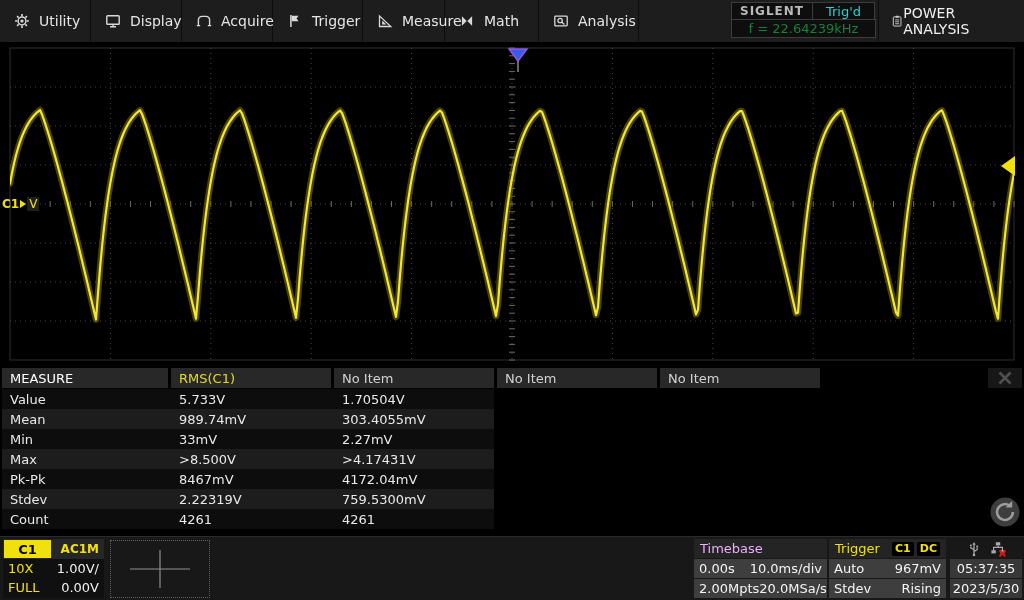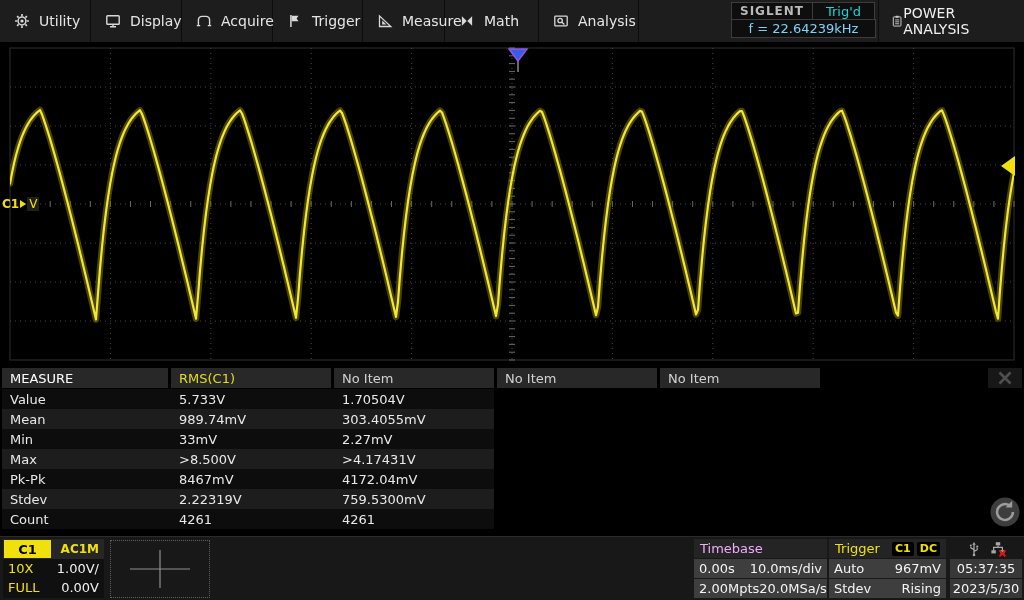--- a/index.html
+++ b/index.html
@@ -9,21 +9,21 @@
   
   .menubar{position:absolute;top:0;left:0;width:1024px;height:42px;background:#1d1d1d;display:flex;align-items:stretch;}
   .mi{display:flex;align-items:center;gap:9px;padding-left:14px;box-sizing:border-box;
       border-right:1px solid #0c0c0c;font-size:14px;color:#e6e6e6;cursor:default;}
   .mi svg{flex:0 0 auto;color:#d9d9d9;}
   .brandbox{position:absolute;left:731px;top:2px;width:145px;height:38px;font-size:13px;}
   .brandrow{display:flex;height:18px;}
   .brandcell{box-sizing:border-box;border:1px solid #3c3c3c;background:#0e0e0e;display:flex;align-items:center;justify-content:center;}
   .brand{width:82px;color:#b9b9b9;font-weight:bold;font-size:12px;letter-spacing:1px;}
   .trigd{width:63px;margin-left:-1px;color:var(--cyan);}
-  .freqcell{margin-top:-1px;height:19px;width:145px;color:#7dd3fc;}
+  .freqcell{margin-top:-1px;height:19px;width:145px;color:#15803d;}
   .pa{position:absolute;left:878px;top:0;width:119px;height:42px;display:flex;align-items:center;gap:0;
       padding-left:12px;box-sizing:border-box;border-left:1px solid #0c0c0c;font-size:14px;color:#f0f0f0;}
 
   
   .plot{position:absolute;top:42px;left:0;width:1024px;height:326px;background:#000;}
   .c1marker{position:absolute;left:2px;top:154px;display:flex;align-items:center;height:16px;
             color:var(--yellow);font-size:12px;font-weight:bold;}
   .c1arrow{width:0;height:0;border-left:6px solid var(--yellow);border-top:4px solid transparent;border-bottom:4px solid transparent;margin:0 1px;}
   .c1unit{background:#1f1f1f;padding:0 2px;font-weight:normal;}
 

